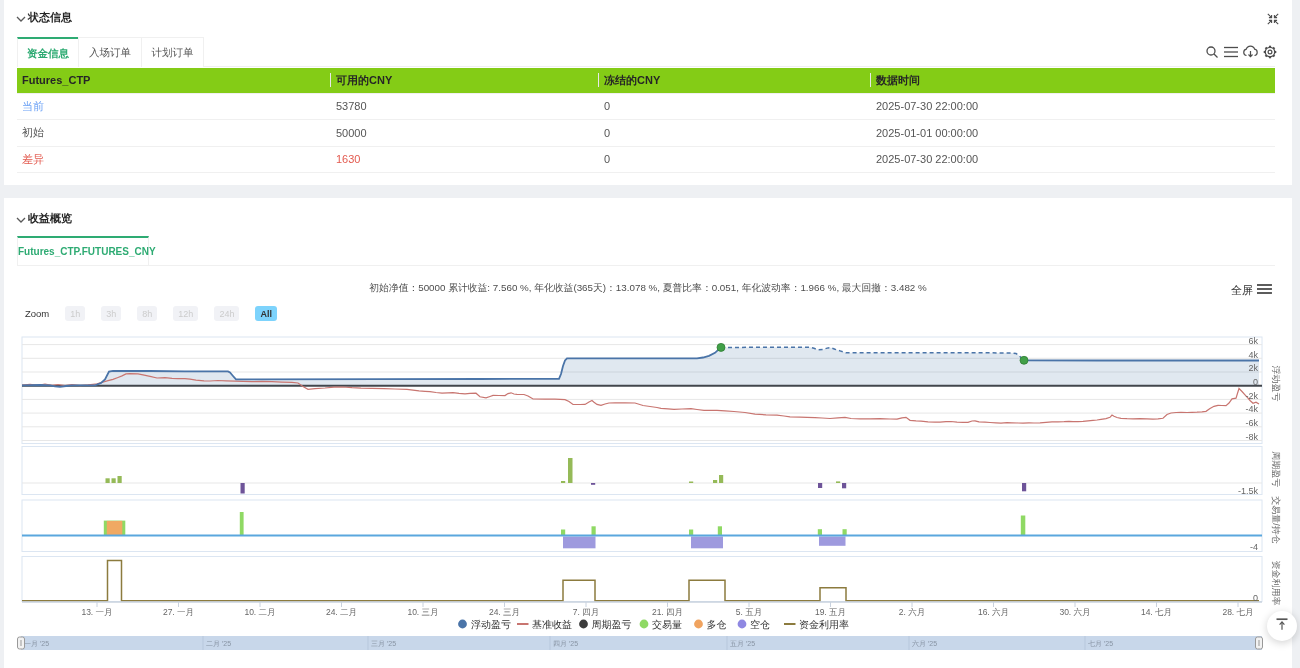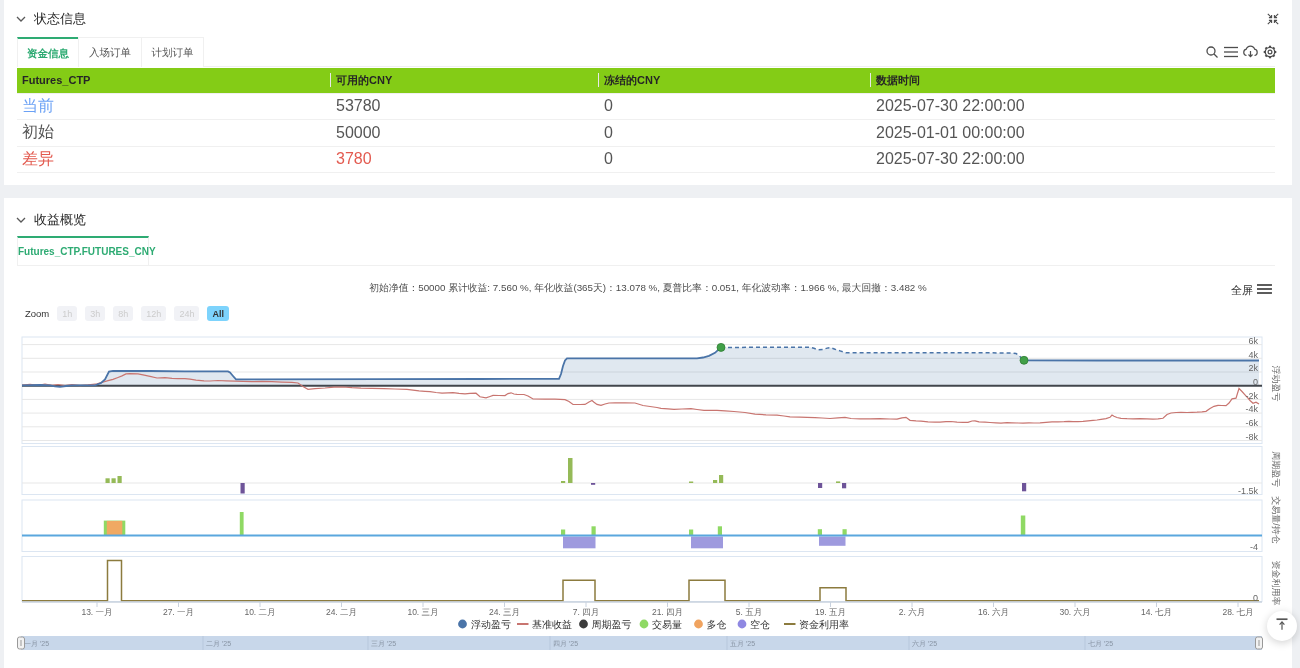--- a/index.html
+++ b/index.html
@@ -1,31 +1,31 @@
 <!DOCTYPE html>
 <html><head><meta charset="utf-8">
 <style>
 * { margin:0; padding:0; box-sizing:border-box; }
 html,body { width:1300px; height:668px; background:#eef0f3; font-family:"Liberation Sans",sans-serif; overflow:hidden; }
 .panel { position:absolute; left:4px; width:1288px; background:#fff; }
 #p1 { top:0; height:185px; }
 #p2 { top:198px; height:470px; }
-.ph { position:absolute; left:30px; font-size:13px; font-weight:400; color:#262626; }
+.ph { position:absolute; left:24px; font-size:11px; font-weight:700; color:#262626; }
 .chev { position:absolute; left:12px; }
 .tabbar { position:absolute; left:13px; right:17px; height:30px; border-bottom:1px solid #f0f0f0; }
 .tab { position:absolute; top:0; height:30px; border:1px solid #f0f0f0; border-bottom:none; background:#fff; font-size:10.5px; color:#595959; text-align:center; line-height:28px; }
 .tab.act { border-top:2px solid #2eab73; color:#2eab73; font-weight:600; }
 table { position:absolute; left:13px; top:68px; width:1258px; border-collapse:collapse; table-layout:fixed; }
 th { background:#84cc16; font-size:11px; font-weight:600; color:#262626; text-align:left; padding:0 5px; height:25px; position:relative; border-bottom:1px solid #f0f0f0; }
-td { font-size:16px; color:#555; border-bottom:1px solid #f0f0f0; padding:0 5px; height:26.5px;margin-left:36px; }
+td { font-size:11px; color:#555; border-bottom:1px solid #f0f0f0; padding:0 5px; height:26.5px;margin-left:36px; }
 th .sep { position:absolute; right:0; top:5px; height:14px; width:1px; background:#e8e8e8; }
 .ico { position:absolute; }
 #stats { position:absolute; top:84px; left:0; width:1288px; text-align:center; font-size:9.8px; color:#4d4d4d; }
 #zoomrow { position:absolute; top:108px; left:21px; font-size:9.5px; color:#333; }
-.zb { display:inline-block; min-width:10px; text-align:center; padding:2.5px 5px; margin-left:8px; border-radius:3px; background:#f1f2f6; color:#ccc; font-size:9px; }
+.zb { display:inline-block; min-width:10px; text-align:center; padding:2.5px 5px; margin-left:16px; border-radius:3px; background:#f1f2f6; color:#ccc; font-size:9px; }
 .zb.all { background:#7dd3fc; color:#333; font-weight:700; }
 #fs { position:absolute; top:85px; right:39px; font-size:11px; color:#333;font-family:Liberation Mono, monospace; }
 #burger { position:absolute; top:86px; right:20px; width:15px; }
 #totop { position:absolute; left:1263px; top:413px; width:30px; height:30px; border-radius:50%; background:#fff; box-shadow:0 2px 8px rgba(0,0,0,0.18); z-index:5; text-align:center; line-height:30px; }
 </style></head>
 <body>
 <div class="panel" id="p1">
   <svg class="chev" style="top:14px" width="10" height="10" viewBox="0 0 10 10">
       <path d="M1,3 L5,7 L9,3" fill="none" stroke="#595959" stroke-width="1.3"></path>
     </svg>
@@ -96,21 +96,21 @@
           <td>2025-07-30 22:00:00</td>
         </tr>
     <tr>
           <td>初始</td>
           <td>50000</td>
           <td>0</td>
           <td>2025-01-01 00:00:00</td>
         </tr>
     <tr>
           <td style="color:#e35a4f">差异</td>
-          <td style="color:#e35a4f">3780</td>
+          <td style="color:#e35a4f">1630</td>
           <td>0</td>
           <td>2025-07-30 22:00:00</td>
         </tr>
   </tbody>
     </table>
 </div>
 <div class="panel" id="p2">
   <svg class="chev" style="top:17px" width="10" height="10" viewBox="0 0 10 10">
       <path d="M1,3 L5,7 L9,3" fill="none" stroke="#595959" stroke-width="1.3"></path>
     </svg>

